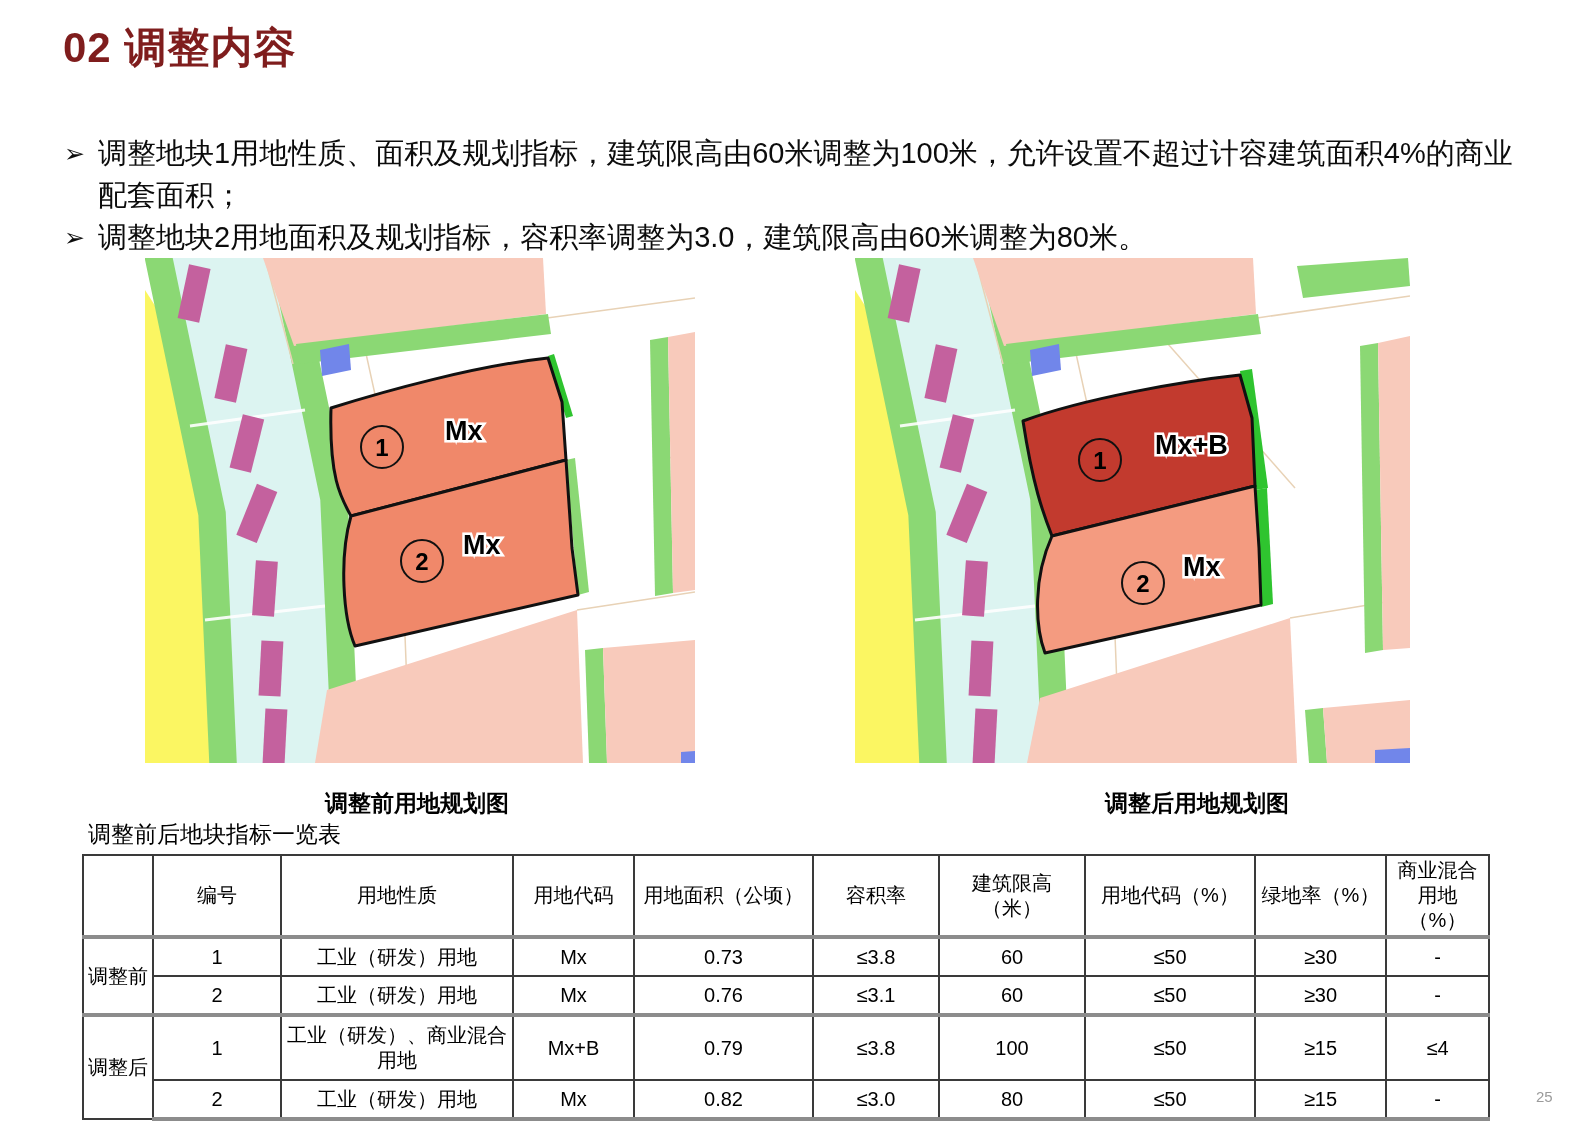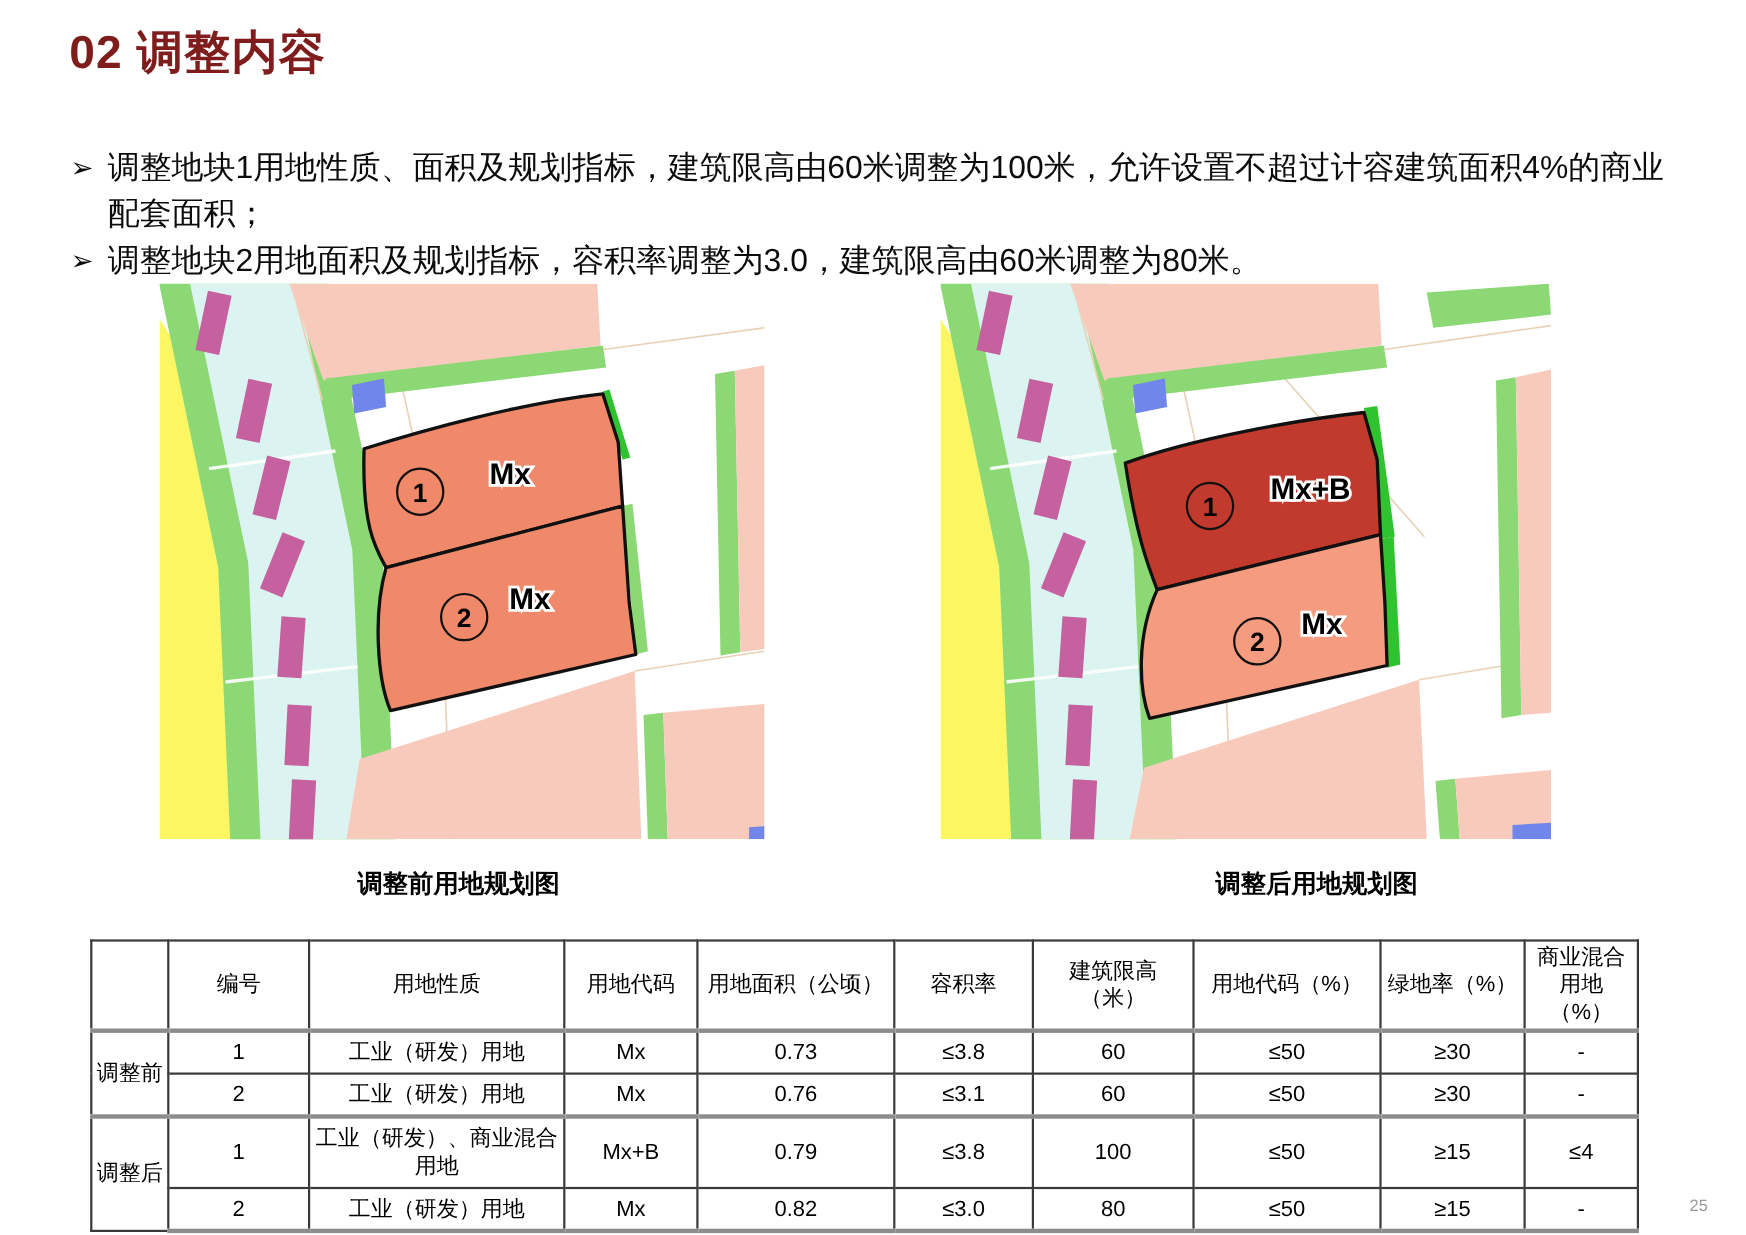--- a/index.html
+++ b/index.html
@@ -156,20 +156,21 @@
         <circle cx="288" cy="325" r="21" fill="none" stroke="#111" stroke-width="2"></circle>
         <text class="map-num" x="288" y="334" text-anchor="middle">2</text>
         <text class="map-code" x="328" y="318">Mx</text>
       </g>
     </svg>
   </div>
 
   <div class="caption caption-before">调整前用地规划图</div>
   <div class="caption caption-after">调整后用地规划图</div>
 
+  <div class="table-title">调整前后地块指标一览表</div>
 
   <table class="itable">
     <colgroup>
       <col style="width:70px">
         <col style="width:128px">
         <col style="width:232px">
         <col style="width:121px">
       <col style="width:179px">
         <col style="width:126px">
         <col style="width:146px">

